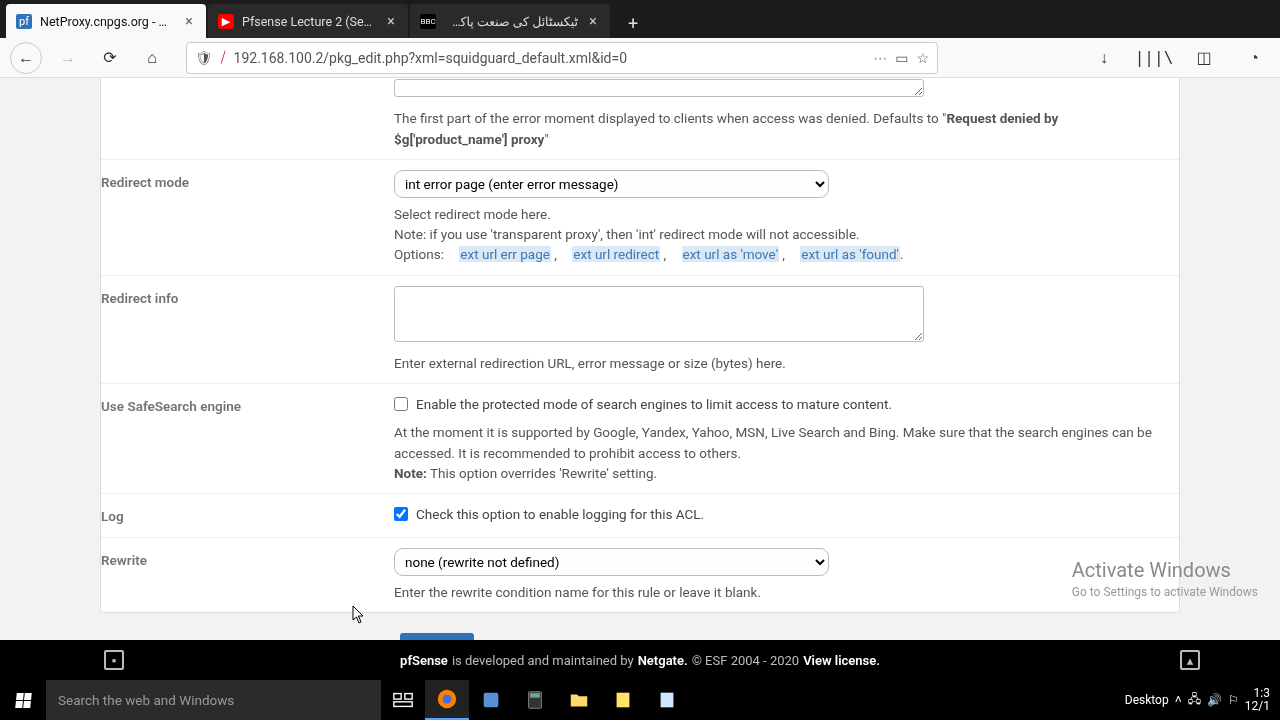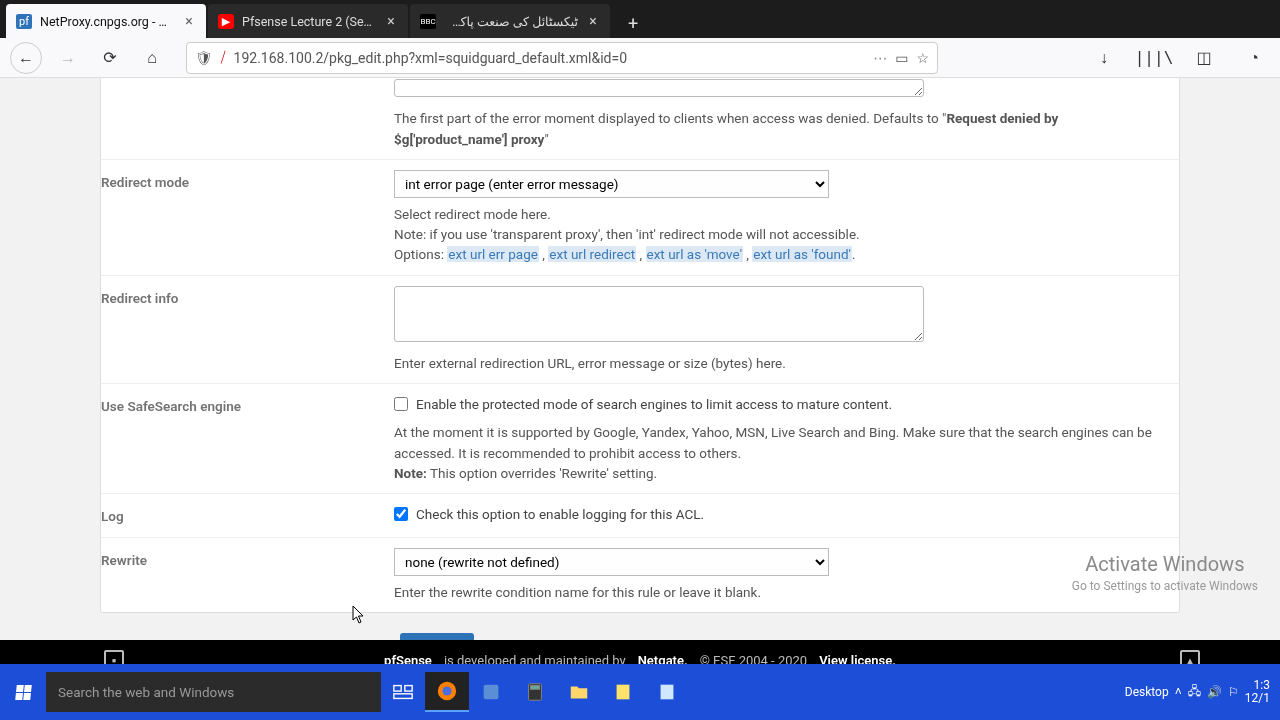--- a/index.html
+++ b/index.html
@@ -22,44 +22,44 @@
   
   .page { background:#f2f2f2; height:calc(720px - 38px - 40px - 40px); overflow:hidden; padding:0 100px 0 100px; position:relative;}
   .panel { background:#fff; border:1px solid #ddd; border-radius:3px; margin-top:-2px;}
   .row { display:flex; border-top:1px solid #eee; padding:10px 24px 10px 0;}
   .row:first-child{border-top:none;}
   .row-label { width:293px; text-align:left; padding:4px 28px 0 0; font-size:13.5px; font-weight:600; color:#737373;}
   .row-body { flex:1; font-size:13.5px; color:#555; line-height:1.5;}
   .row-body .hint { margin-top:6px;}
   .row-body select, .row-body textarea { font-size:13.5px; }
   .select-wrap { display:inline-flex; width:435px; }
-  select { width:100%; height:28px; border:1px solid #bbb; border-radius:0; padding:0 6px; background:#fefefe;}
+  select { width:100%; height:28px; border:1px solid #bbb; border-radius:9px; padding:0 6px; background:#fefefe;}
   textarea { width:530px; height:56px; border:1px solid #bbb; border-radius:3px; resize:both; }
   textarea.short { height:18px; }
   .cb { display:inline-flex; align-items:center; gap:8px; color:#444;}
   .cb input { width:14px; height:14px;}
-  a.opt { color:#3a7ab8; text-decoration:none; background:#dce9f4; padding:0 1px;}
+  a.opt { color:#3a7ab8; text-decoration:none; background:#dce9f4; padding:0 1px;margin-left:12px;}
   
   .save-btn { display:inline-flex; align-items:center; gap:6px; background:#2e73b8; color:#fff; padding:7px 12px; border-radius:3px; font-size:14px; border:none; margin:20px 0 0 300px; }
   .save-btn svg { width:14px; height:14px; fill:#fff;}
   
   .cursor { position:absolute; left:352px; top:528px; font-size:16px; color:#000; pointer-events:none;}
   .cursor svg { width:14px; height:18px; }
   
   .footer { position:absolute; left:0; right:0; bottom:40px; height:40px; background:#000; color:#bbb; font-size:13px; display:flex; align-items:center; padding:0 100px; justify-content:center;}
-  .footer .inner{ display:flex; align-items:center; gap:12px;}
+  .footer .inner{ display:flex; align-items:center; gap:4px;}
   .footer b{ color:#fff; font-weight:600;}
   .footer .square { position:absolute; width:20px;height:20px;border:2px solid #bbb; border-radius:2px; display:flex;align-items:center;justify-content:center;}
   .footer .square.left{ left:104px;}
   .footer .square.right{ right:80px;}
   
-  .watermark { position:absolute; right:22px; bottom:85px; color:#9a9a9a; text-align:center; font-size:12px; line-height:1.4;}
+  .watermark { position:absolute; right:22px; bottom:79px; color:#9a9a9a; text-align:left; font-size:12px; line-height:1.4;}
   .watermark .big{ font-size:20px; color:#8a8a8a;}
   
-  .taskbar { position:absolute; left:0; right:0; bottom:0; height:56px; background:#1d4ed8; display:flex; align-items:center; color:#fff;}
+  .taskbar { position:absolute; left:0; right:0; bottom:0; height:40px; background:#000000; display:flex; align-items:flex-start; color:#fff;}
   .start { width:46px; height:40px; display:flex; align-items:center; justify-content:center;}
   .winlogo { display:grid; grid-template-columns:7px 7px; grid-template-rows:7px 7px; gap:1px; transform:skewX(-6deg);}
   .winlogo span{ background:#fff;}
   .search { width:335px; height:40px; background:#2b2b2b; display:flex; align-items:center; padding:0 12px; color:#999; font-size:13.5px;}
   .tray { margin-left:auto; display:flex; align-items:center; height:40px; gap:6px; padding:0 10px; font-size:12px;}
   .tray .clock{ text-align:right; line-height:1.1;}
   .task-icon { width:44px; height:40px; display:flex; align-items:center; justify-content:center; }
   .task-icon.active { border-bottom:2px solid #5aa0ff; background:#222;}
   .task-icon svg { width:22px; height:22px;}
 </style>

